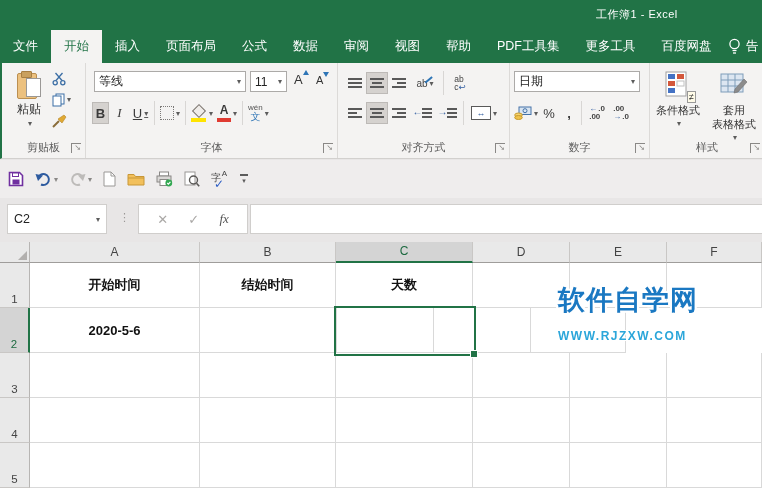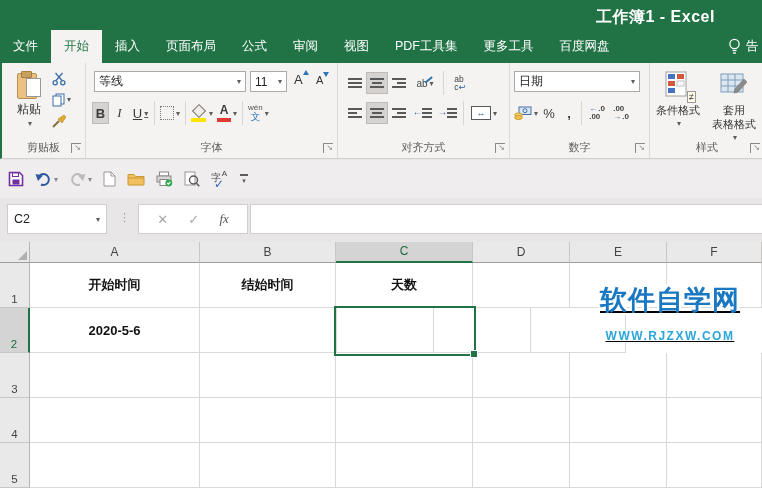--- a/index.html
+++ b/index.html
@@ -3,21 +3,21 @@
 <meta charset="utf-8">
 <style>
   html,body{margin:0;padding:0;}
   body{width:762px;height:491px;position:relative;overflow:hidden;
        font-family:"Liberation Sans","DejaVu Sans",sans-serif;
        background:#e8e6e6;-webkit-font-smoothing:antialiased;}
   .abs{position:absolute;}
 
   
   #titlebar{left:0;top:0;width:762px;height:30px;background:#217346;}
-  #title-text{position:absolute;left:596px;top:7px;color:#fff;font-size:16px;letter-spacing:.5px;font-weight:bold;}
+  #title-text{position:absolute;left:596px;top:7px;color:#fff;font-size:11px;letter-spacing:.5px;}
 
   
   #tabrow{left:0;top:30px;width:762px;height:33px;background:#217346;display:flex;align-items:stretch;overflow:hidden;}
   .tab{color:#fff;font-size:12.5px;line-height:33px;padding:0 13px;cursor:default;white-space:nowrap;}
   .tab.active{background:#f4f3f2;color:#217346;}
   #tellme{position:absolute;right:0;top:30px;height:33px;width:34px;display:flex;align-items:center;color:#fff;overflow:hidden;}
   #tellme svg{flex:0 0 auto;margin-right:5px;}
   #tellme .tm-text{font-size:12.5px;}
 
   
@@ -160,41 +160,43 @@
   .rhead{width:30px;background:#e9e9e9;border-right:1px solid #b7b5b3;border-bottom:1px solid #c9c7c5;box-sizing:border-box;
          display:flex;align-items:flex-end;justify-content:center;font-size:11.5px;color:#444;padding-bottom:2px;cursor:default;}
   .rhead.sel{background:#d4d4d4;color:#1d6a40;border-right:2px solid #217346;}
   .cell{border-right:1px solid #d9d9d9;border-bottom:1px solid #d9d9d9;box-sizing:border-box;
         display:flex;align-items:center;justify-content:center;font-size:13px;font-weight:bold;color:#111;cursor:cell;}
   .w-a{width:170px;}.w-b{width:136px;}.w-c{width:137px;}.w-d{width:97px;}.w-e{width:97px;}.w-f{width:95px;}
   #selection{position:absolute;left:334px;top:64px;width:138px;height:46px;border:2px solid #217346;background:transparent;}
   #fill-handle{position:absolute;right:-4px;bottom:-4px;width:6px;height:6px;background:#217346;border:1px solid #fff;}
 
   
-  #watermark{position:absolute;left:590px;top:282px;width:160px;text-align:center;pointer-events:none;z-index:5;text-decoration:underline;}
+  #watermark{position:absolute;left:558px;top:282px;width:160px;pointer-events:none;z-index:5;}
   #wm1{font-size:27px;font-weight:bold;color:#1a78c2;letter-spacing:1px;white-space:nowrap;
        text-shadow:-2px -2px 0 #fff,2px -2px 0 #fff,-2px 2px 0 #fff,2px 2px 0 #fff,0 0 3px #fff;}
   #wm2{font-size:12px;font-weight:bold;color:#2ba6da;letter-spacing:1.5px;margin-top:11px;white-space:nowrap;
        text-shadow:-1px -1px 0 #fff,1px -1px 0 #fff,-1px 1px 0 #fff,1px 1px 0 #fff;}
 </style>
 </head>
 <body>
 
 <div class="abs" id="titlebar">
   <span id="title-text">工作簿1  -  Excel</span>
 </div>
 
 <div class="abs" id="tabrow">
   <div class="tab">文件</div>
   <div class="tab active">开始</div>
   <div class="tab">插入</div>
   <div class="tab">页面布局</div>
   <div class="tab">公式</div>
+  <div class="tab">数据</div>
   <div class="tab">审阅</div>
   <div class="tab">视图</div>
+  <div class="tab">帮助</div>
   <div class="tab">PDF工具集</div>
   <div class="tab">更多工具</div>
   <div class="tab">百度网盘</div>
 </div>
 <div id="tellme">
   <svg width="13" height="17" viewBox="0 0 13 17">
     <circle cx="6.5" cy="6" r="4.6" fill="none" stroke="#fff" stroke-width="1.3"></circle>
     <line x1="4.5" y1="12.5" x2="8.5" y2="12.5" stroke="#fff" stroke-width="1.3"></line>
     <line x1="5" y1="15" x2="8" y2="15" stroke="#fff" stroke-width="1.3"></line>
   </svg>

